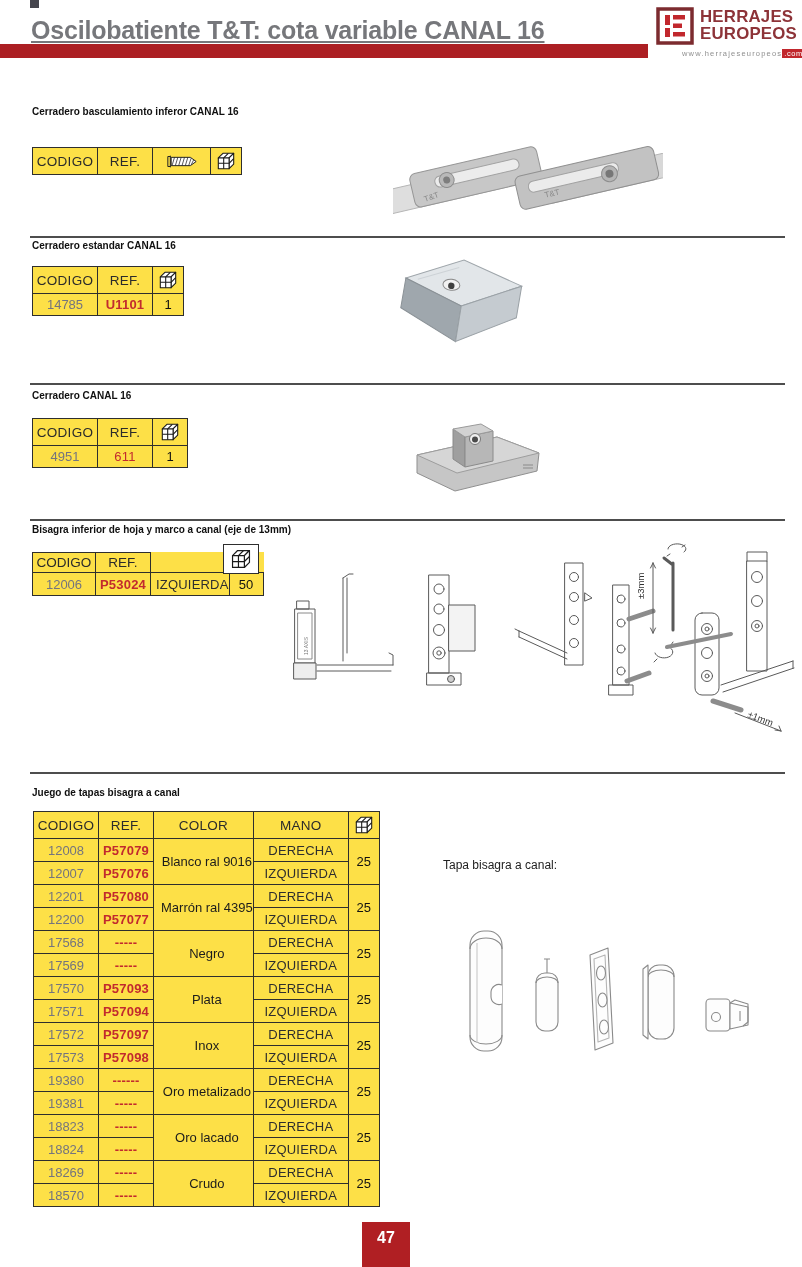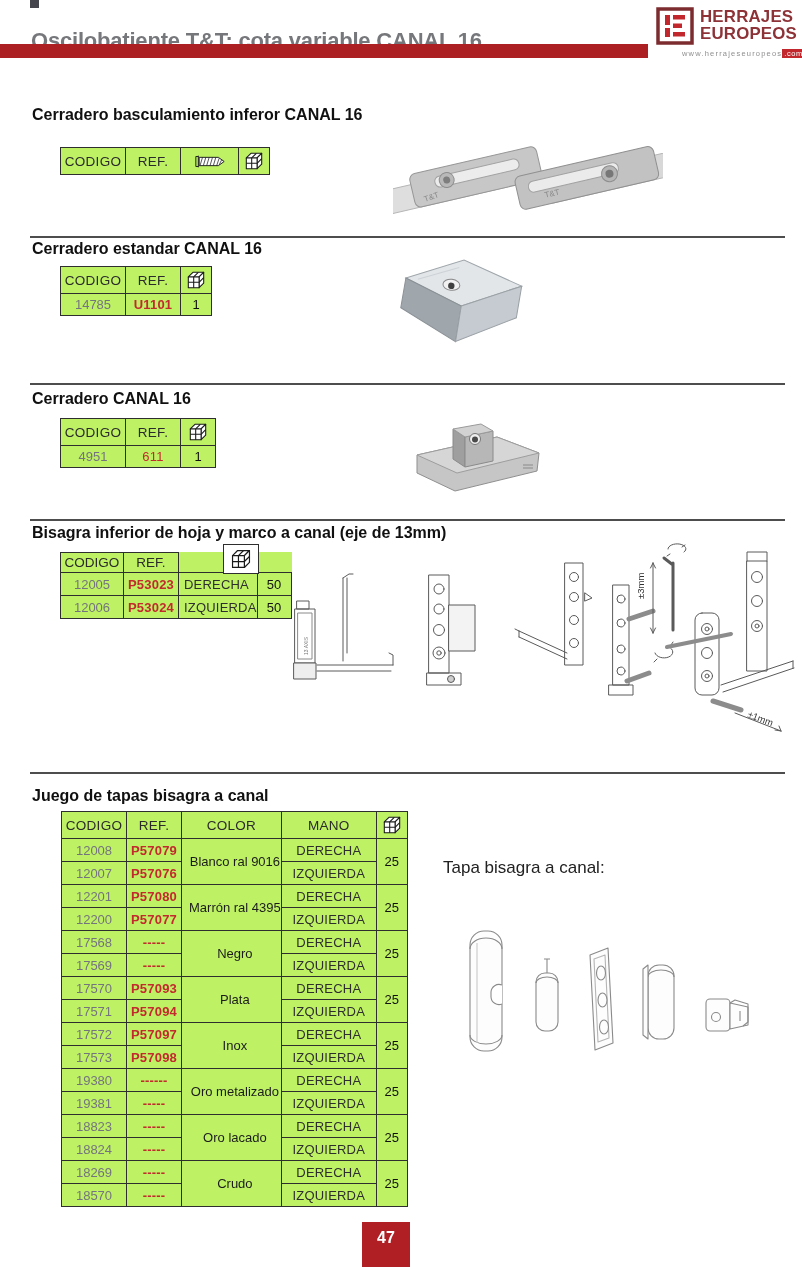--- a/index.html
+++ b/index.html
@@ -2,32 +2,32 @@
 <html><head>
 <meta charset="utf-8">
 <style>
   html,body{margin:0;padding:0;}
   body{
     width:802px;height:1267px;position:relative;background:#fff;overflow:hidden;
     font-family:"Liberation Sans",sans-serif;color:#1c1c1c;
   }
   
   .top-tick{position:absolute;left:30px;top:0;width:9px;height:8px;background:#45454d;}
-  .page-title{position:absolute;left:31px;top:28px;font-size:22px;font-weight:700;color:#76777b;letter-spacing:-0.2px;}
+  .page-title{position:absolute;left:31px;top:16px;font-size:25px;font-weight:700;color:#76777b;letter-spacing:-0.2px;text-decoration:underline;}
   .red-bar{position:absolute;left:0;top:44px;width:648px;height:14px;background:#ac1f23;}
   .logo{position:absolute;left:654px;top:5px;width:148px;height:58px;}
   .logo-mark{position:absolute;left:2px;top:2px;}
   .logo-text{position:absolute;left:46px;top:3px;font-weight:700;font-size:16.5px;line-height:17px;color:#8d3338;letter-spacing:0.2px;transform:scaleX(1.02);transform-origin:left;}
   .logo-web{position:absolute;left:28px;top:44px;font-size:7.5px;color:#8f8f8f;letter-spacing:1.2px;white-space:nowrap;}
   .logo-web .tld{background:#c1272d;color:#fff;padding:0 2px;letter-spacing:0.6px;}
   
   .divider{position:absolute;left:30px;width:755px;height:2px;background:#4d4d4d;}
-  .sec-heading{position:absolute;left:32px;font-size:16px;font-weight:700;color:#101010;white-space:nowrap;}
+  .sec-heading{position:absolute;left:32px;font-size:10px;font-weight:700;color:#101010;white-space:nowrap;}
   
-  table.tbl{border-collapse:collapse;table-layout:fixed;position:absolute;background:#bef264;border:1px solid #2e2e2e;margin-left:28px;}
+  table.tbl{border-collapse:collapse;table-layout:fixed;position:absolute;background:#fde047;border:1px solid #2e2e2e;}
   table.tbl td{border:1px solid #2e2e2e;text-align:center;vertical-align:middle;font-size:13px;padding:0;white-space:nowrap;overflow:hidden;}
   tr.hdr td{height:26px;font-size:13.5px;color:#2b2b2b;letter-spacing:0.3px;}
   tr.r td{height:21px;}
   tr.r5 td{height:22px;}
   .c-cod{color:#74747e;}
   .c-ref{color:#c22a2e;font-weight:700;letter-spacing:0.2px;}
   .c-ref.rg{font-weight:400;}
   .c-mano{font-size:12.5px;color:#2e2e2e;letter-spacing:0.2px;}
   .c-color{text-align:right;padding-left:7px !important;font-size:13px;}
   .c-qty{color:#111;}
@@ -37,21 +37,21 @@
   #t4{left:32px;top:552px;border:none;}
   #t4 td{border:1px solid #2e2e2e;}
   #t4 tr.hdr4 td{height:19px;font-size:13.5px;color:#2b2b2b;}
   #t4 td.nob{border:none;border-bottom:none;}
   #t4 tr.r4 td{height:22px;}
   #t4 .c-mano{text-align:left;padding-left:5px;}
   #t4-boxcell{position:absolute;left:223px;top:544px;width:36px;height:30px;border:1px solid #2e2e2e;background:#fff;display:flex;align-items:center;justify-content:center;box-sizing:border-box;}
   #t5{left:33px;top:811px;}
   
   .fig{position:absolute;}
-  .side-label{position:absolute;left:443px;top:858px;font-size:17px;color:#222;}
+  .side-label{position:absolute;left:443px;top:858px;font-size:12px;color:#222;}
   
   .page-num-box{position:absolute;left:362px;top:1222px;width:48px;height:45px;background:#b01f23;color:#fff;
     font-size:16px;font-weight:700;text-align:center;padding-top:7px;box-sizing:border-box;}
   svg{display:block;}
 </style>
 </head>
 <body>
 
 <svg width="0" height="0" style="position:absolute" aria-hidden="true">
   <symbol id="boxicon" viewBox="0 0 26 26">
@@ -222,26 +222,20 @@
       <col style="width:55px">
       <col style="width:73px">
       <col style="width:34px">
     </colgroup>
   <tbody>
       <tr class="hdr4">
     <td>CODIGO</td>
     <td>REF.</td>
     <td class="nob"></td>
     <td class="nob"></td>
-  </tr>
-  <tr class="r4">
-    <td class="c-cod">12005</td>
-    <td class="c-ref">P53023</td>
-    <td class="c-mano">DERECHA</td>
-    <td class="c-qty">50</td>
   </tr>
   <tr class="r4">
     <td class="c-cod">12006</td>
     <td class="c-ref">P53024</td>
     <td class="c-mano">IZQUIERDA</td>
     <td class="c-qty">50</td>
   </tr>
 </tbody>
   </table>
 <div id="t4-boxcell">

